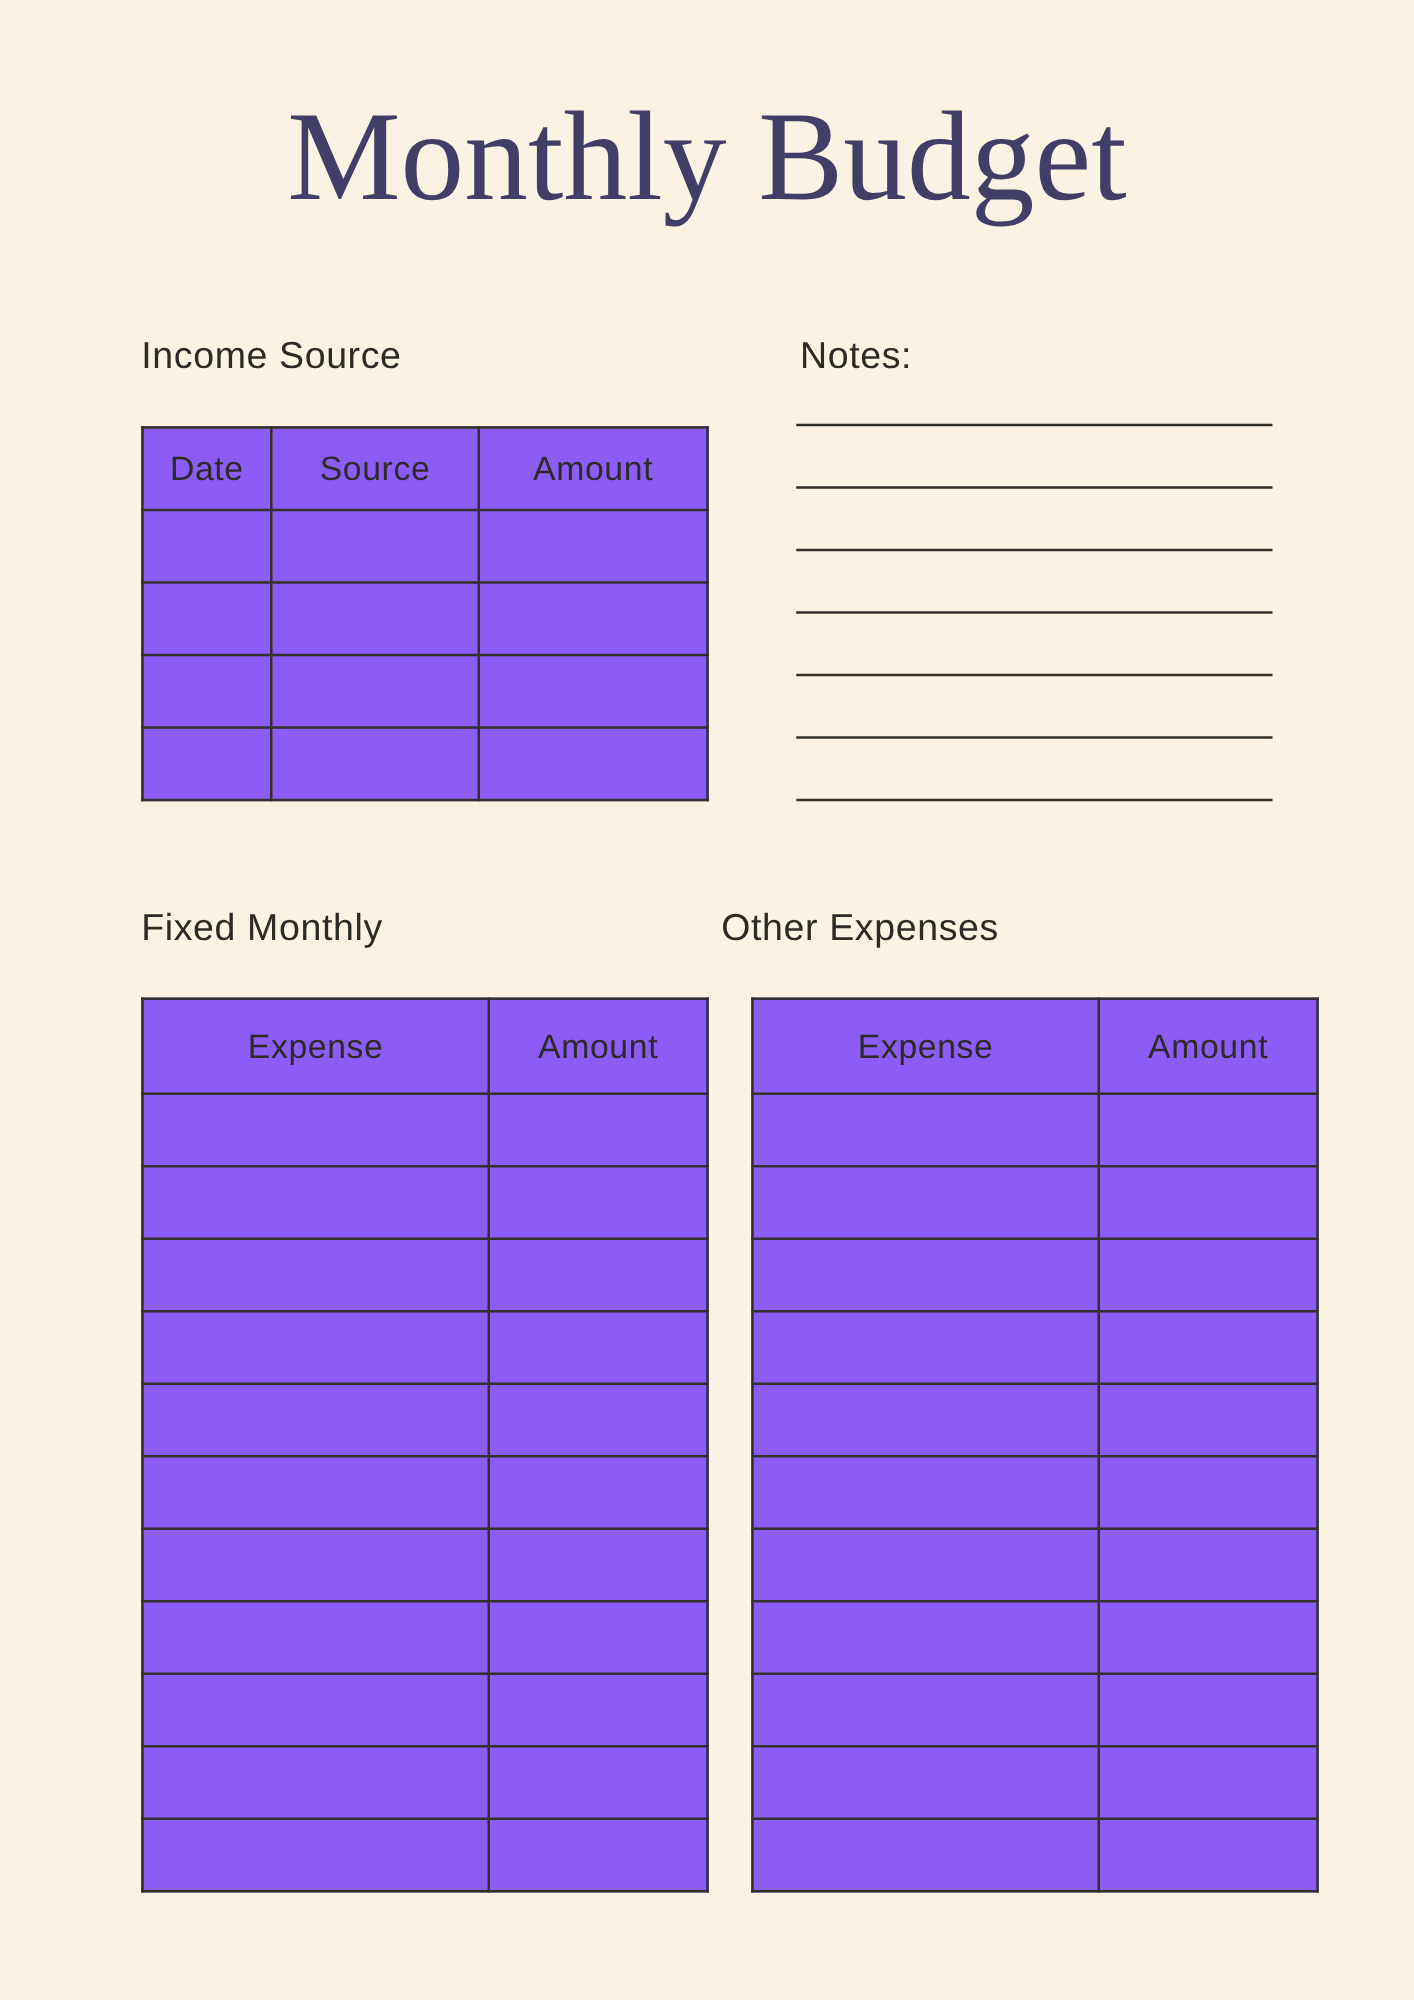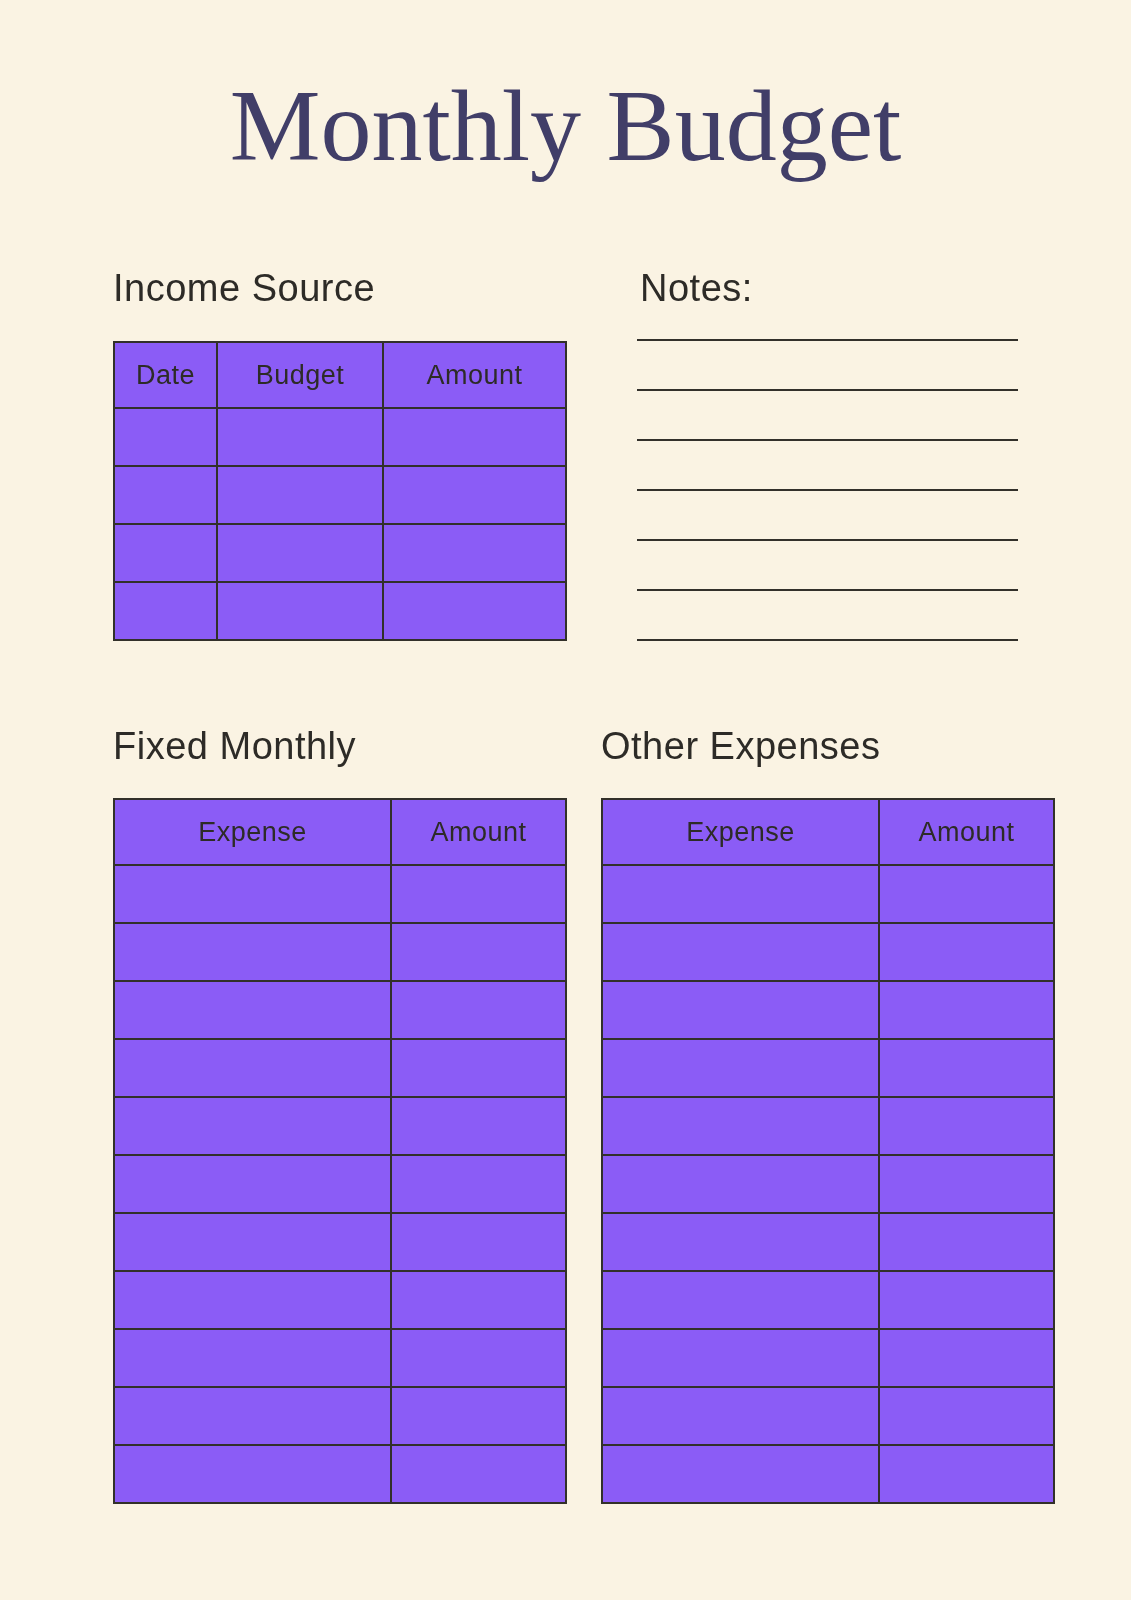--- a/index.html
+++ b/index.html
@@ -25,30 +25,30 @@
     font-weight: 400;
     font-size: 102px;
     line-height: 1;
     letter-spacing: 0px;
     color: #413E68;
     margin: 0;
   }
   .section-heading {
     position: absolute;
     margin: 0;
-    font-size: 38px;
+    font-size: 30px;
     line-height: 1.1;
     font-weight: 500;
     letter-spacing: 0.5px;
     color: #2D2B27;
   }
   #income-heading { left: 113px; top: 268px; }
   #notes-heading  { left: 640px; top: 268px; }
   #fixed-heading  { left: 113px; top: 726px; }
-  #other-heading  { left: 601px; top: 726px; }
+  #other-heading  { left: 577px; top: 726px; }
 
   table.planner-table {
     position: absolute;
     border-collapse: collapse;
     table-layout: fixed;
     background: #8b5cf6;
   }
   table.planner-table th,
   table.planner-table td {
     border: 2px solid #32302A;
@@ -59,21 +59,21 @@
     font-weight: 500;
     letter-spacing: 0.5px;
     color: #2D2B27;
   }
   #income-table { left: 113px; top: 341px; width: 452px; }
   #income-table thead tr { height: 66px; }
   #income-table tbody tr { height: 58px; }
 
   #fixed-table { left: 113px; top: 798px; width: 452px; }
   #other-table { left: 601px; top: 798px; width: 452px; }
-  #fixed-table thead tr, #other-table thead tr { height: 66px; }
+  #fixed-table thead tr, #other-table thead tr { height: 76px; }
   #fixed-table tbody tr, #other-table tbody tr { height: 58px; }
 
   .notes-lines {
     position: absolute;
     left: 637px;
     top: 291px;
     width: 381px;
   }
   .note-line {
     height: 48px;
@@ -93,21 +93,21 @@
 
   <table class="planner-table" id="income-table">
       <colgroup>
         <col style="width: 103px;">
         <col style="width: 166px;">
         <col style="width: 183px;">
       </colgroup>
       <thead>
         <tr>
           <th>Date</th>
-          <th>Budget</th>
+          <th>Source</th>
           <th>Amount</th>
         </tr>
       </thead>
       <tbody>
         <tr>
           <td></td>
           <td></td>
           <td></td>
         </tr>
         <tr>

